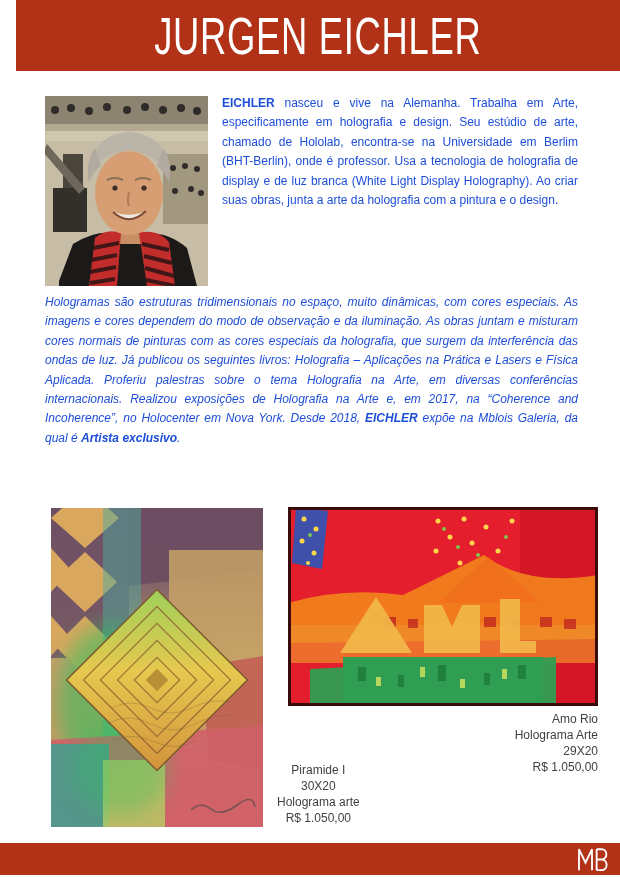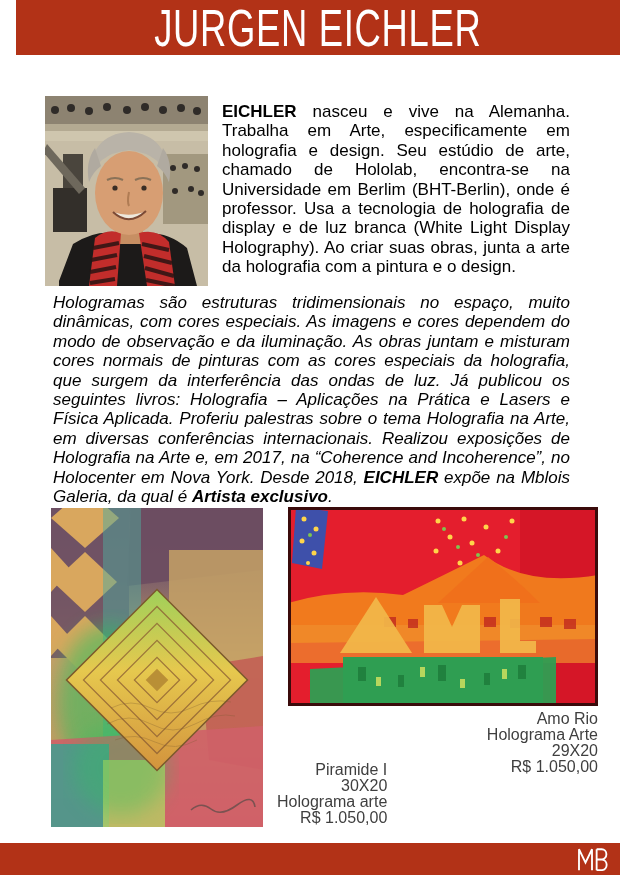--- a/index.html
+++ b/index.html
@@ -1,42 +1,42 @@
 <!DOCTYPE html>
 <html><head>
 <meta charset="utf-8">
 <style>
   html,body{margin:0;padding:0;background:#e9e9e9;}
   .page{position:relative;width:620px;height:878px;margin:0 auto;background:#ffffff;
         font-family:"Liberation Sans",sans-serif;color:#3b3b3b;overflow:hidden;}
 
   
   .band{background:#b23217;}
-  .header{position:absolute;top:0;left:0;right:0;height:55px;
+  .header{position:absolute;top:0;left:0;right:0;height:71px;
           display:flex;align-items:center;justify-content:center;margin-left:16px;}
   .title{margin:0;color:#ffffff;font-size:52px;font-weight:normal;line-height:1;white-space:nowrap;}
   .condense{display:inline-block;transform:scaleX(.70);transform-origin:center;letter-spacing:1px;}
 
   
   .bio{position:absolute;top:94px;left:45px;right:42px;}
   .photo{float:left;width:163px;height:190px;margin:2px 14px 6px 0;}
   .photo svg{width:100%;height:100%;display:block;}
-  .lead,.para{margin:8px;text-align:justify;font-size:17px;line-height:19.4px;color:#000000;}
+  .lead,.para{margin:0;text-align:justify;font-size:12px;line-height:19.4px;color:#1d4ed8;}
   .para{clear:left;padding-top:1px;font-style:italic;}
   .lead b,.para b{font-weight:bold;}
 
   
   .gallery{position:absolute;inset:0;pointer-events:none;}
   .art{position:absolute;margin:0;}
   .art svg{width:100%;height:100%;display:block;}
   .art-left{left:51px;top:508px;width:212px;height:319px;}
   .art-right{left:288px;top:507px;width:310px;height:199px;}
-  .caption{position:absolute;font-size:16px;line-height:16px;color:#3f3f3f;}
+  .caption{position:absolute;font-size:12px;line-height:16px;color:#3f3f3f;}
   .caption-right{top:711px;right:22px;text-align:right;}
-  .caption-left{top:762px;left:277px;text-align:right;}
+  .caption-left{top:762px;left:277px;text-align:center;}
 
   
   .footer{position:absolute;left:0;right:0;top:843px;height:32px;
           display:flex;align-items:center;justify-content:flex-end;}
   .logo{display:block;margin-right:11px;width:34px;height:26px;}
   .logo svg{width:100%;height:100%;display:block;}
 </style>
 </head>
 <body>
 

